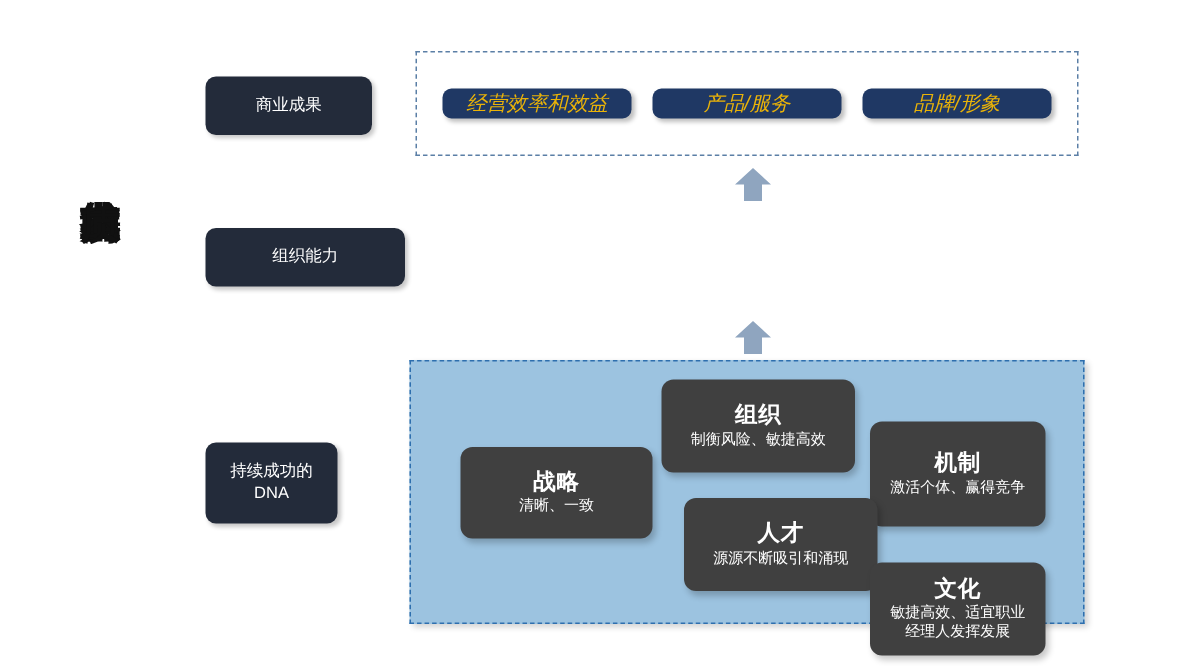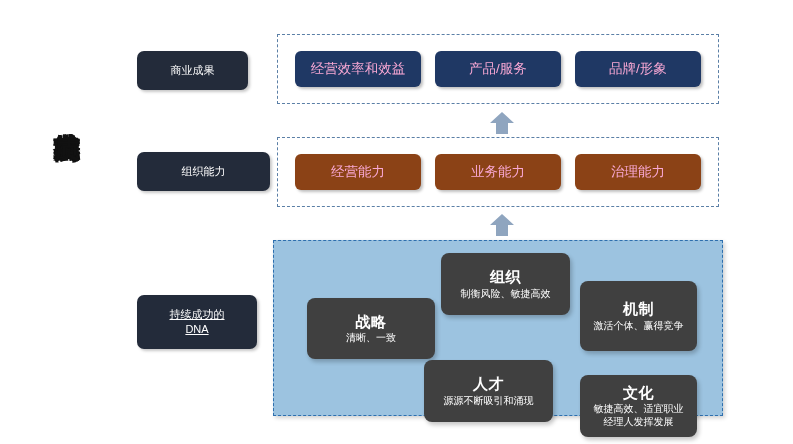--- a/index.html
+++ b/index.html
@@ -47,21 +47,21 @@
     display: flex;
     align-items: center;
     justify-content: center;
     text-align: center;
     font-size: 11px;
     line-height: 1.32;
     box-shadow: 2px 2px 3px rgba(0,0,0,0.22);
   }
   #label-outcome { left: 137px; top: 51px;  width: 111px; height: 39px; }
   #label-capab   { left: 137px; top: 152px; width: 133px; height: 39px; }
-  #label-dna     { left: 137px; top: 295px; width: 120px; height: 54px; text-decoration: underline; }
+  #label-dna     { left: 137px; top: 295px; width: 88px; height: 54px; }
 
   
   .dashgroup {
     position: absolute;
     border: 1.6px dashed #5B7FA6;
     background: #ffffff;
     box-sizing: border-box;
   }
   #group-outcome { left: 277px; top: 34px;  width: 442px; height: 70px; }
   #group-capab   { left: 277px; top: 137px; width: 442px; height: 70px; }
@@ -71,30 +71,31 @@
     inset: 0;
     display: flex;
     align-items: center;
     justify-content: space-between;
     padding: 0 17px;
     box-sizing: border-box;
   }
 
   .chip {
     width: 126px;
-    height: 36px;
+    height: 20px;
     border-radius: 6px;
     display: flex;
     align-items: center;
     justify-content: center;
-    color: #f9a8d4;
+    color: #eab308;
     font-size: 13.5px;
     text-align: center;
     box-shadow: 2px 2px 3px rgba(0,0,0,0.25);
     box-sizing: border-box;
+    font-style: italic;
   }
   .chip.navy  { background: #1F3864; }
   .chip.brown { background: #8B4216; }
 
   
   .uparrow {
     position: absolute;
     width: 26px;
     height: 26px;
   }
@@ -137,21 +138,21 @@
   .dnabox .sub {
     font-size: 10px;
     line-height: 1.22;
     margin-top: 1px;
     font-weight: normal;
   }
 
   #box-strategy { left: 33px;  top: 57px;  width: 128px; height: 61px; }
   #box-org      { left: 167px; top: 12px;  width: 129px; height: 62px; }
   #box-mech     { left: 306px; top: 12px;  width: 117px; height: 70px; margin-top: 28px; }
-  #box-talent   { left: 150px; top: 91px;  width: 129px; height: 62px; margin-top: 28px; }
+  #box-talent   { left: 182px; top: 91px;  width: 129px; height: 62px; }
   #box-culture  { left: 306px; top: 91px;  width: 117px; height: 62px; margin-top: 43px; }
 </style>
 </head>
 <body>
 
 <div id="slide">
 
   <div class="vtitle">商业持续成功的本质</div>
 
   <div class="rowlabel" id="label-outcome">商业成果</div>
@@ -165,27 +166,20 @@
   </div>
 
   <div class="uparrow" id="arrow-1">
     <svg viewBox="0 0 26 26" width="26" height="26" aria-hidden="true">
       <polygon points="13,2 25,13 19,13 19,24 7,24 7,13 1,13" fill="#8FA5BF"></polygon>
     </svg>
   </div>
 
   <div class="rowlabel" id="label-capab">组织能力</div>
 
-  <div class="dashgroup" id="group-capab">
-    <div class="rowflex">
-      <div class="chip brown">经营能力</div>
-      <div class="chip brown">业务能力</div>
-      <div class="chip brown">治理能力</div>
-    </div>
-  </div>
 
   <div class="uparrow" id="arrow-2">
     <svg viewBox="0 0 26 26" width="26" height="26" aria-hidden="true">
       <polygon points="13,2 25,13 19,13 19,24 7,24 7,13 1,13" fill="#8FA5BF"></polygon>
     </svg>
   </div>
 
   <div class="rowlabel" id="label-dna">
     <span>
       <span>持续成功的</span><br>

